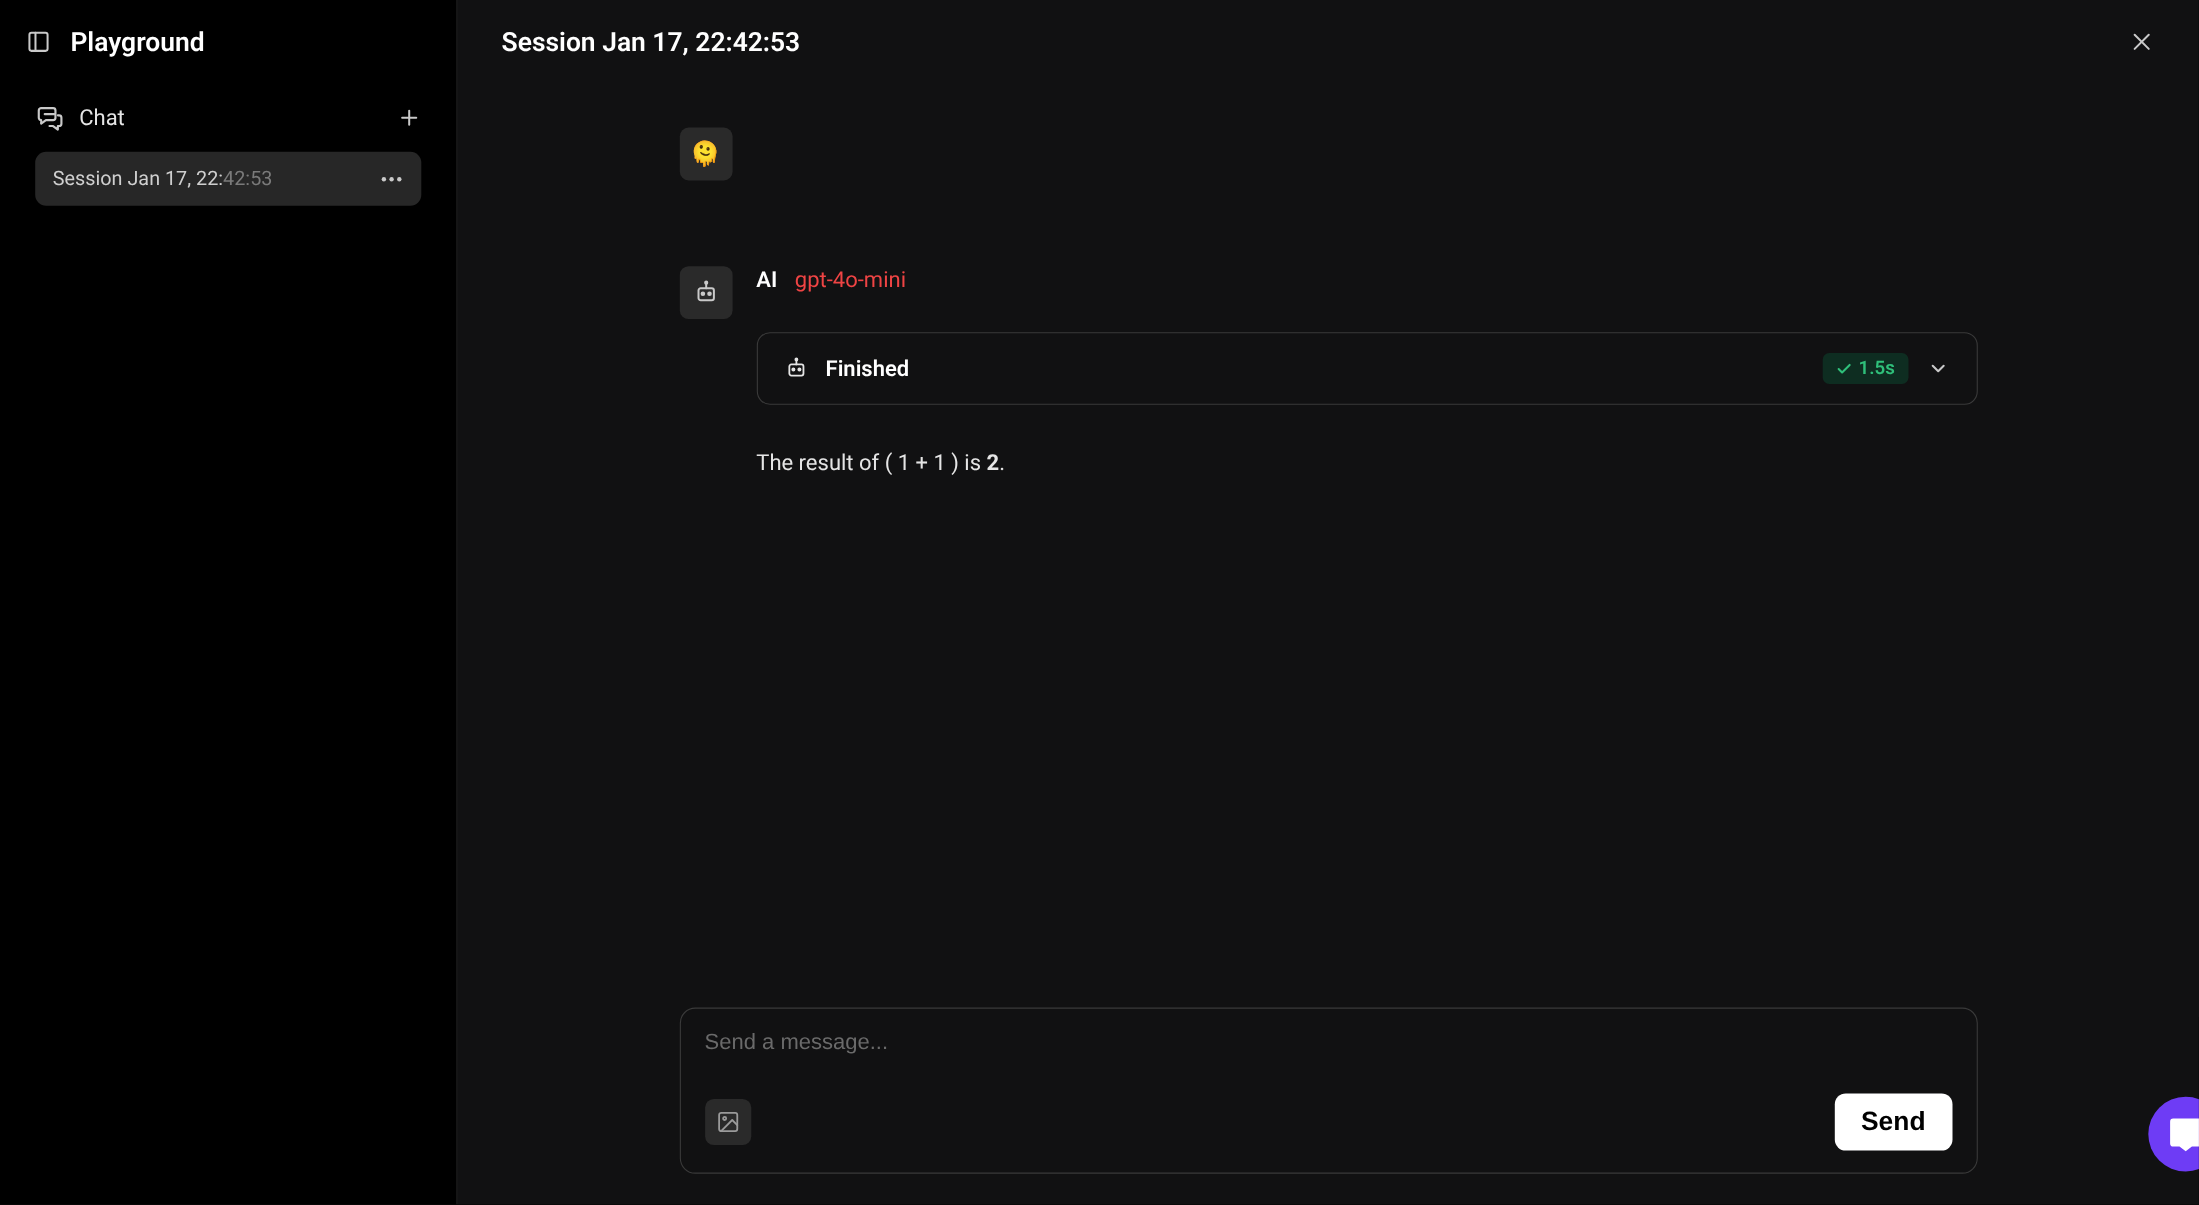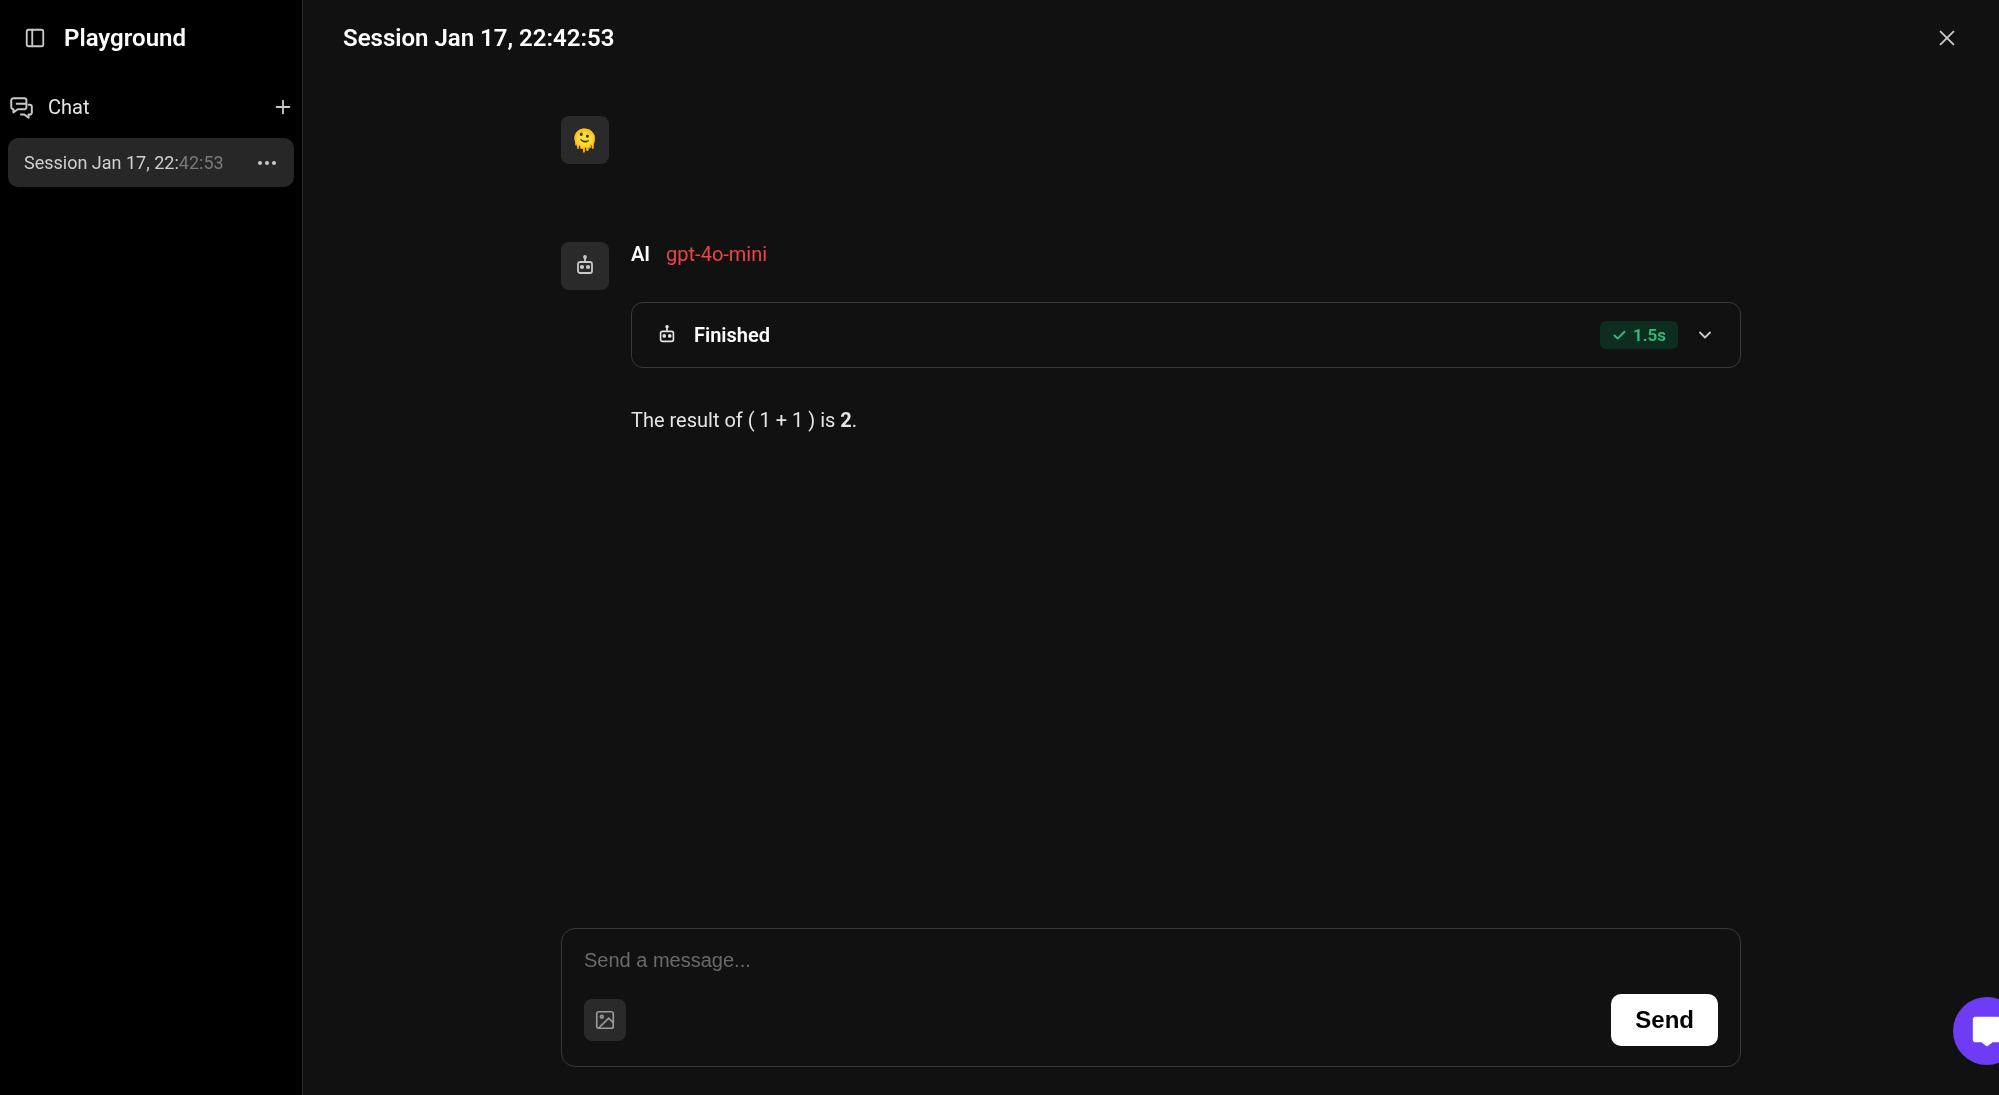--- a/index.html
+++ b/index.html
@@ -11,21 +11,21 @@
       font-family: -apple-system, BlinkMacSystemFont, "Segoe UI", Roboto, Helvetica, Arial, sans-serif;
       background: #000;
       color: #fff;
       width: 1999px;
       height: 1095px;
       overflow: hidden;
       display: flex;
     }
     
     .sidebar {
-      width: 303px;
+      width: 416px;
       background: #000;
       border-right: 1px solid #2a2a2a;
       display: flex;
       flex-direction: column;
       padding: 24px 0;
     }
     .sidebar-header {
       display: flex;
       align-items: center;
       gap: 18px;
@@ -37,21 +37,21 @@
       display: flex;
       align-items: center;
       justify-content: center;
     }
     .sidebar-title {
       font-size: 24px;
       font-weight: 600;
       color: #fff;
     }
     .sidebar-section {
-      padding: 0 8px;
+      padding: 0 32px;
     }
     .chat-row {
       display: flex;
       align-items: center;
       justify-content: space-between;
       padding: 14px 0 18px 0;
     }
     .chat-row-left {
       display: flex;
       align-items: center;
@@ -237,21 +237,21 @@
       display: flex;
       justify-content: center;
     }
     .composer {
       width: 1180px;
       border: 1px solid #3a3a3a;
       border-radius: 14px;
       padding: 20px 22px;
       display: flex;
       flex-direction: column;
-      gap: 22px;
+      gap: 34px;
       background: #111112;
     }
     .composer-input {
       background: transparent;
       border: none;
       outline: none;
       font-size: 20px;
       color: #e5e5e5;
       width: 100%;
       resize: none;

